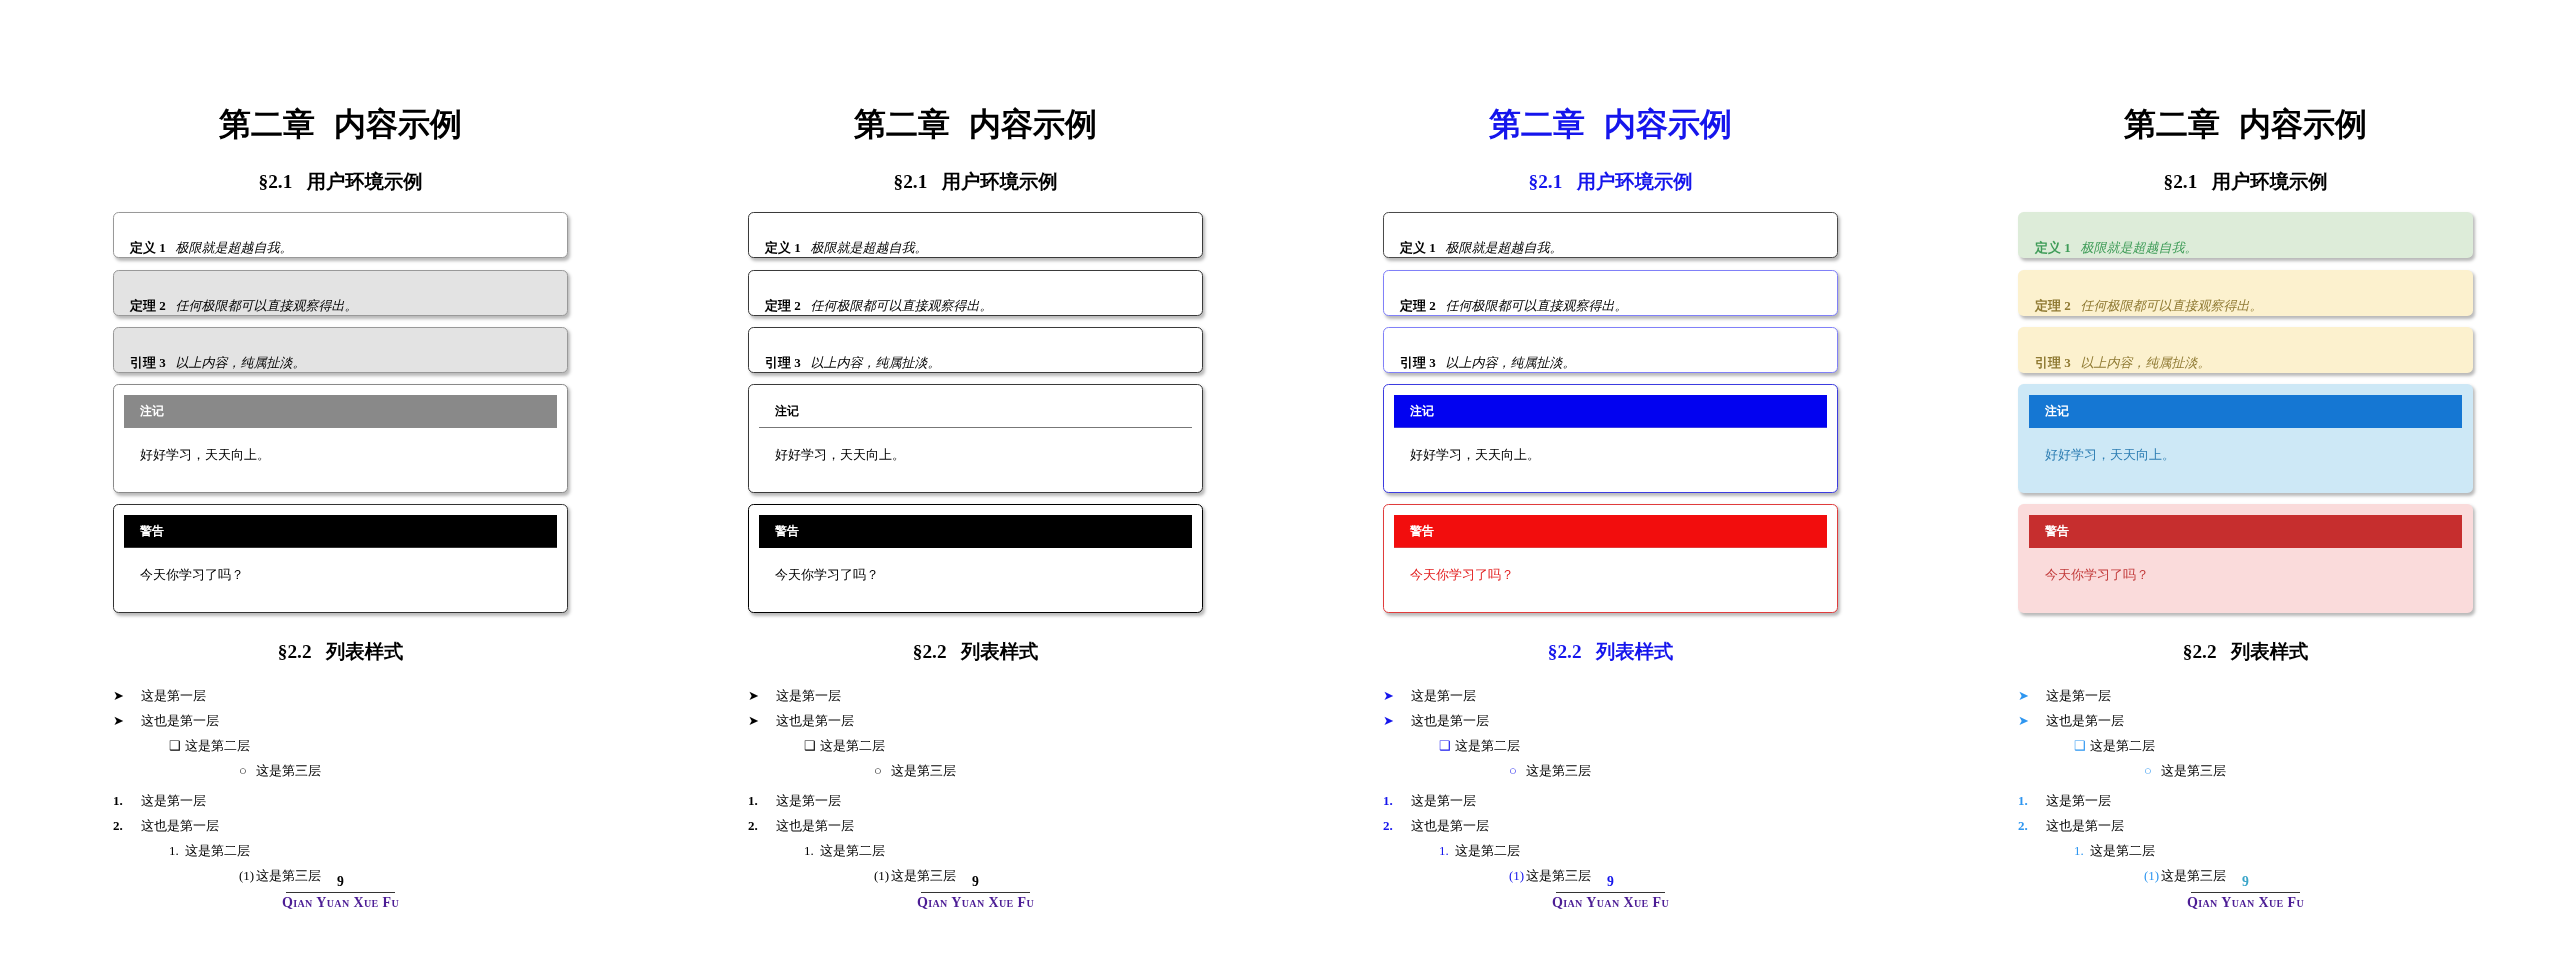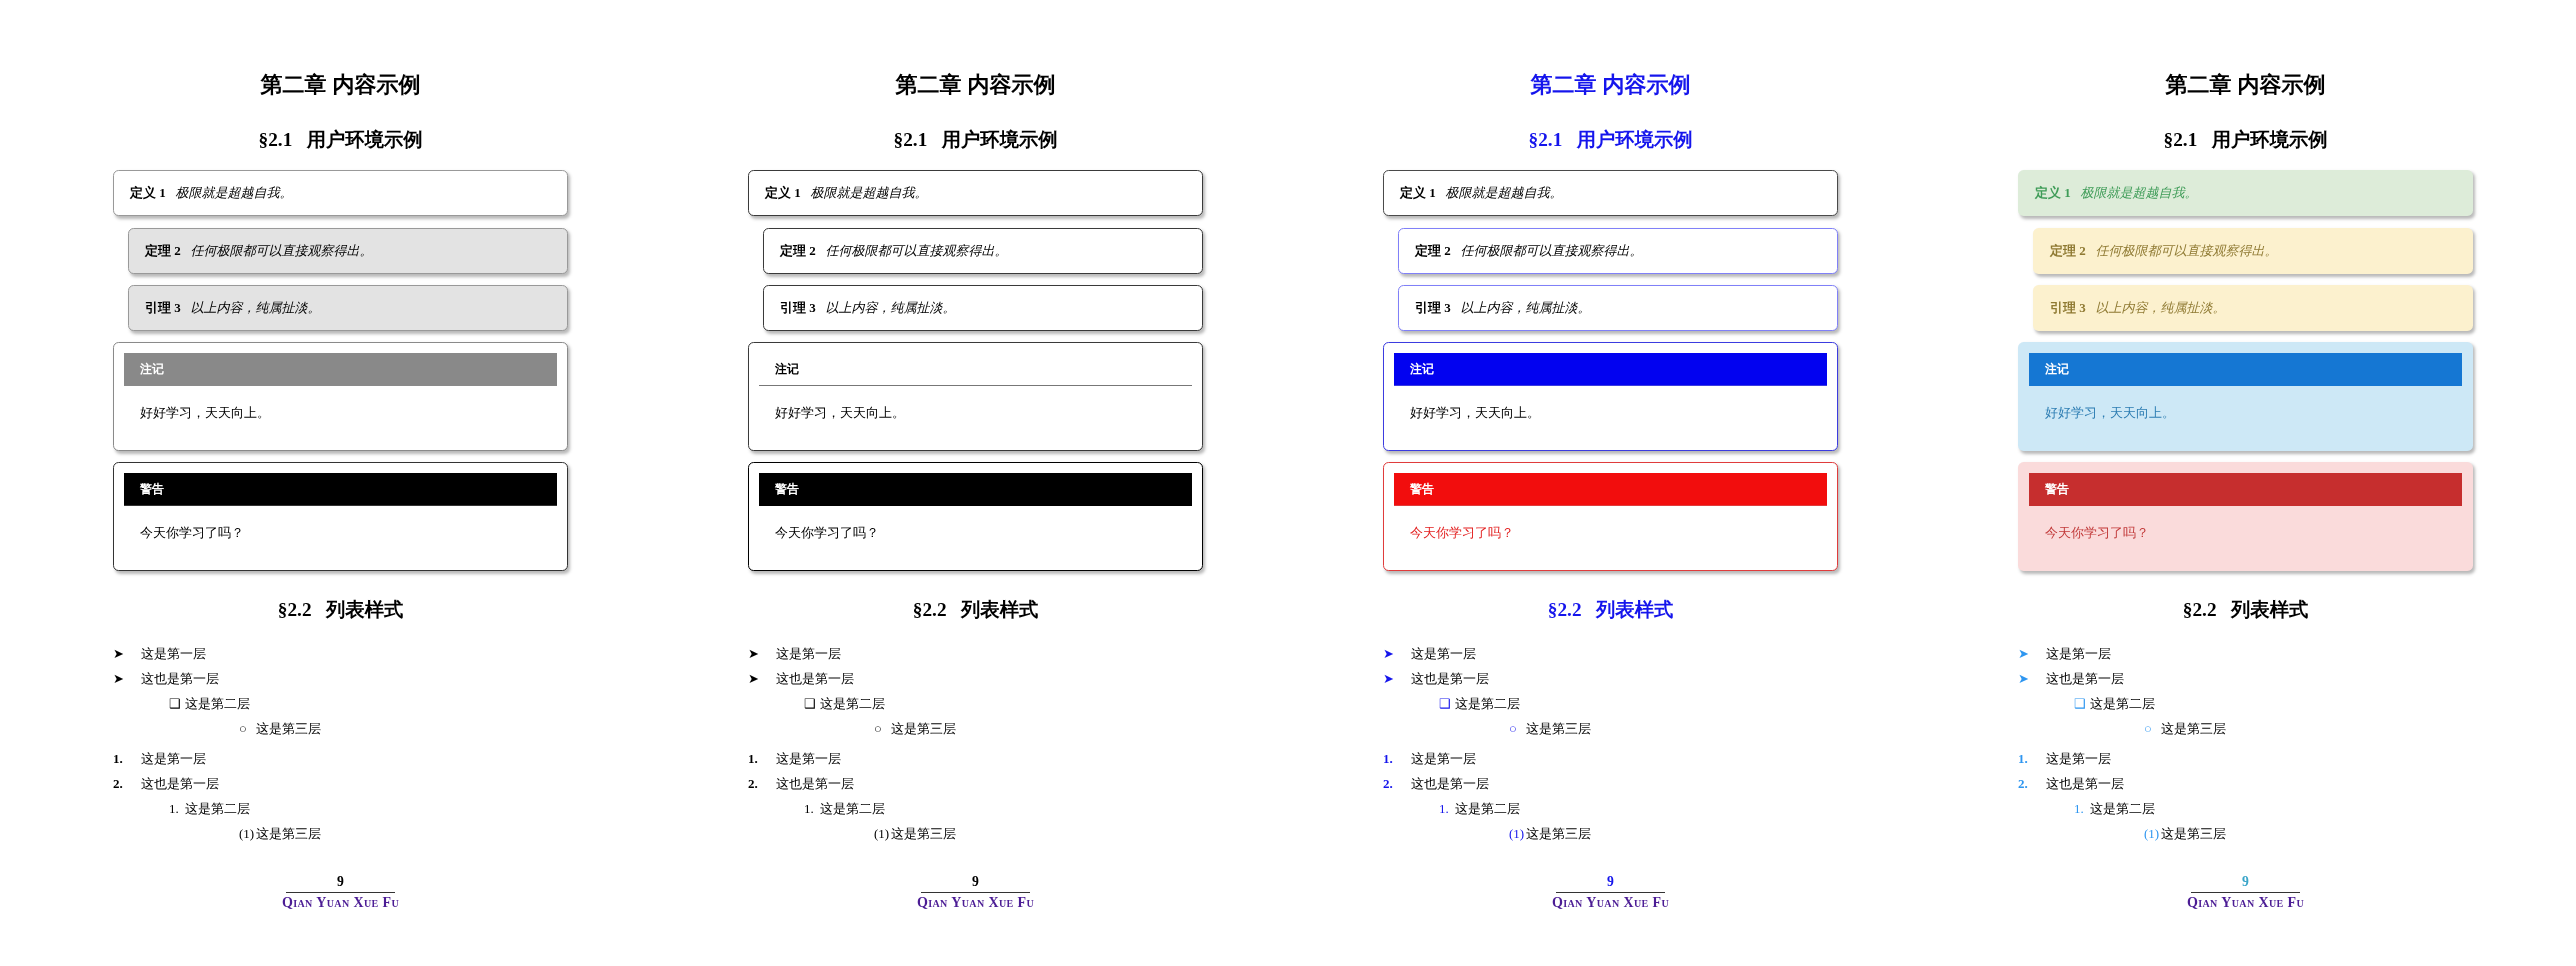--- a/index.html
+++ b/index.html
@@ -4,40 +4,40 @@
 <style>
   html,body{margin:0;padding:0;}
   body{
     width:2576px;height:966px;background:#ffffff;overflow:hidden;
     font-family:"Liberation Serif",serif;color:#000;
   }
   .pages{display:flex;margin-left:113px;column-gap:180px;}
   .page{position:relative;width:455px;height:966px;flex:0 0 455px;}
 
   .chapter{
-    margin:68px 0 0 0;text-align:center;
-    font-family:Liberation Sans, sans-serif;font-weight:bold;
-    font-size:22px;line-height:33px;color:var(--title);
+    margin:110px 0 0 0;text-align:center;
+    font-family:Liberation Mono, monospace;font-weight:bold;
+    font-size:32px;line-height:33px;color:var(--title);
   }
   .section{
     margin:27px 0 0 0;text-align:center;font-weight:bold;
     font-size:19.3px;line-height:23px;color:var(--title);
   }
   .section .sec-num{font-family:"Liberation Serif",serif;margin-right:14.5px;margin-top:27px;}
   .section .sec-title{font-family:"Liberation Sans",sans-serif;}
 
   .box{box-sizing:border-box;border-radius:5.6px;margin:11.3px 0 0 0;
        box-shadow:2px 2.8px 3.2px rgba(0,0,0,.28);}
-  .box.plain{height:46px;display:flex;align-items:center;padding:0 16px;}
+  .box.plain{height:46px;display:flex;align-items:flex-end;padding:0 16px;}
   .box.first{margin-top:19.3px;}
   .box-label{font-weight:bold;font-size:13px;white-space:nowrap;}
   .box-text{font-size:13px;font-style:italic;margin-left:9.7px;white-space:nowrap;}
 
   .box.def{background:var(--def-bg);border:1.2px solid var(--def-border);color:var(--def-text);}
-  .box.thm{background:var(--thm-bg);border:1.2px solid var(--thm-border);color:var(--thm-text);margin-left:15px;}
+  .box.thm{background:var(--thm-bg);border:1.2px solid var(--thm-border);color:var(--thm-text);}
 
   .box.headed{padding:10px;overflow:hidden;}
   .box.note{border:1.2px solid var(--note-border);background:var(--note-bg);}
   .box.warn{border:1.2px solid var(--warn-border);background:var(--warn-bg);}
   .box-header{
     height:32px;line-height:32px;padding:0 16px;
     font-family:"Liberation Sans",sans-serif;font-size:12px;font-weight:bold;
   }
   .note .box-header{background:var(--note-head-bg);color:var(--note-head-text);
     border-bottom:0.8px solid var(--note-sep);}

